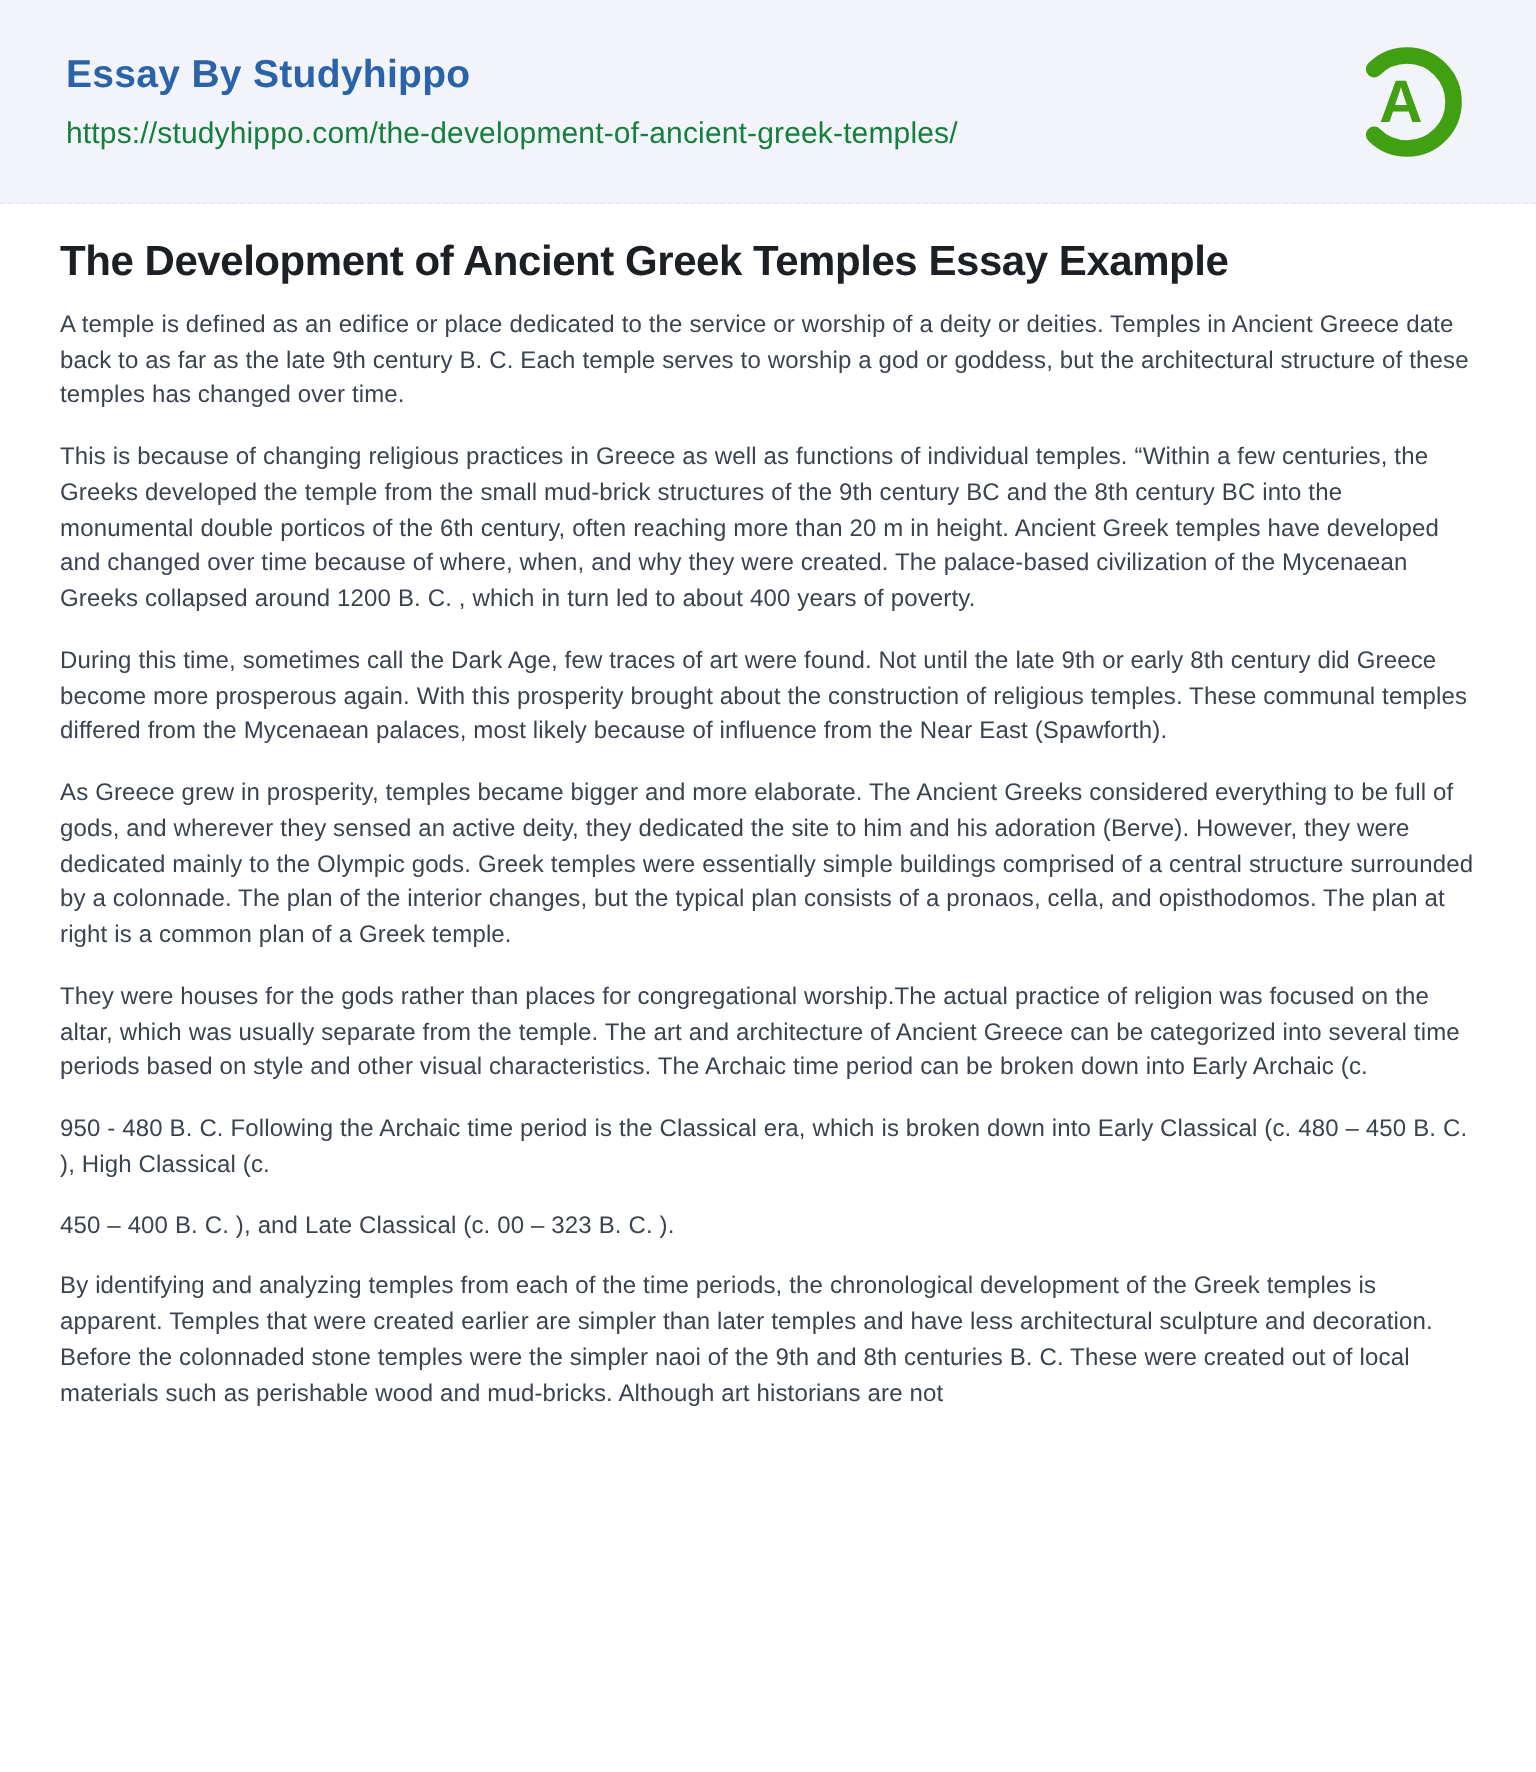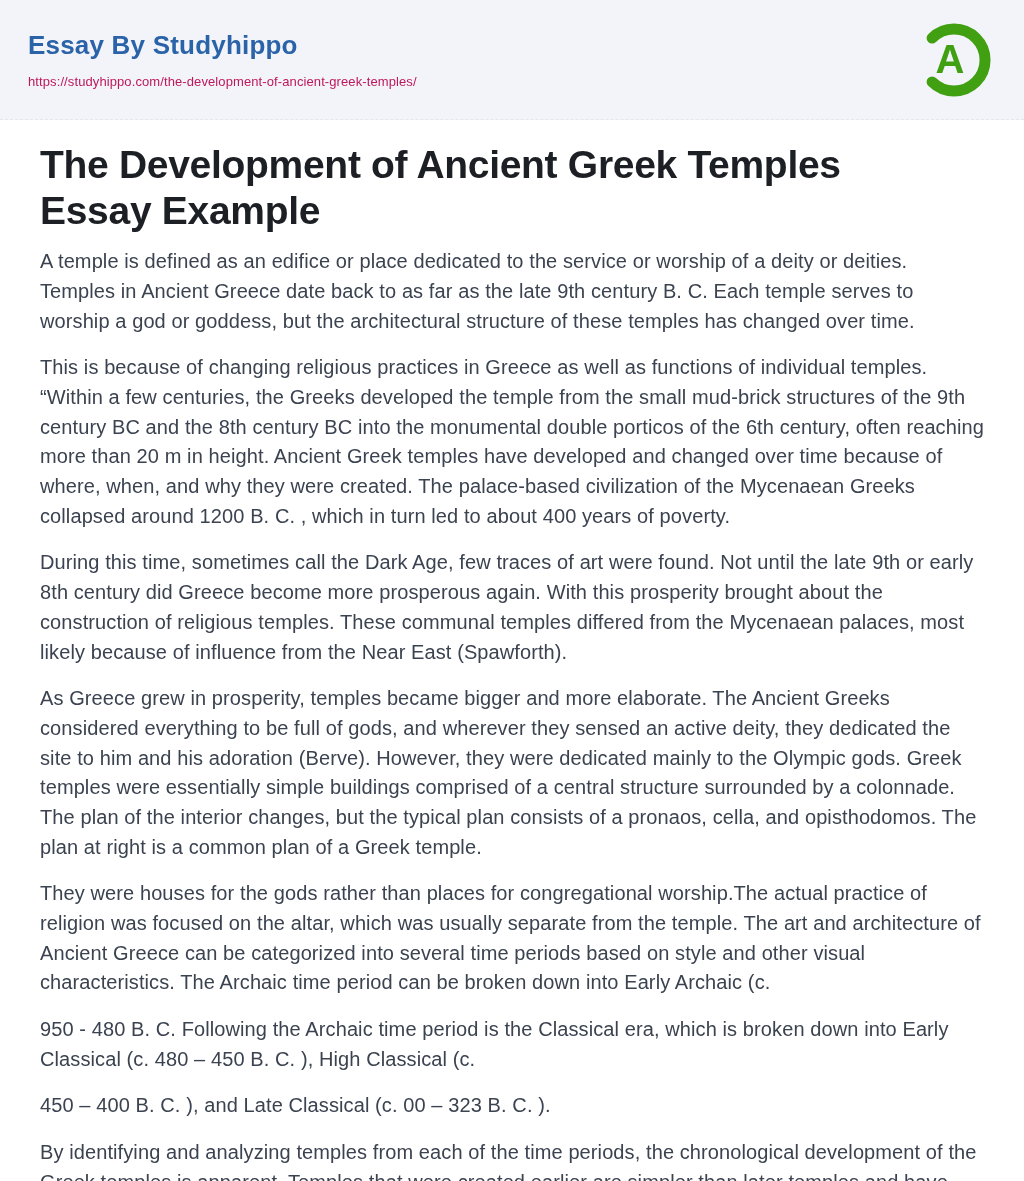--- a/index.html
+++ b/index.html
@@ -12,62 +12,62 @@
     width: 1024px;
     height: 1181px;
     background: #ffffff;
     position: relative;
     overflow: hidden;
   }
   
   .site-header {
     position: relative;
     width: 100%;
-    height: 120px;
+    height: 136px;
     background: #f3f4f9;
     border-bottom: 1px dashed #e3e6ee;
-    padding: 0 28px;
+    padding: 0 44px;
     display: flex;
     align-items: center;
     justify-content: space-between;
   }
   .header-text { display: flex; flex-direction: column; gap: 13px; }
   .site-title {
     color: #2b63a8;
     font-size: 26px;
     font-weight: bold;
     letter-spacing: 0.2px;
   }
   .site-url {
-    color: #be185d;
-    font-size: 13px;
+    color: #15803d;
+    font-size: 20px;
     text-decoration: none;
     letter-spacing: 0.1px;
   }
   .logo-wrap {
     width: 80px;
     height: 80px;
     margin-right: 2px;
     flex: 0 0 auto;
   }
   
   .article {
     padding: 22px 40px 0 40px;
   }
   .article-title {
-    font-size: 39px;
+    font-size: 28px;
     font-weight: 800;
     color: #1c1f24;
     line-height: 1.17;
     letter-spacing: -0.3px;
     max-width: 900px;
     margin-bottom: 14px;
   }
   .article-body p {
-    font-size: 20px;
+    font-size: 16px;
     color: #3b4350;
     line-height: 1.485;
     letter-spacing: 0.1px;
     max-width: 948px;
     margin-bottom: 17px;
   }
 </style>
 </head>
 <body>
 

